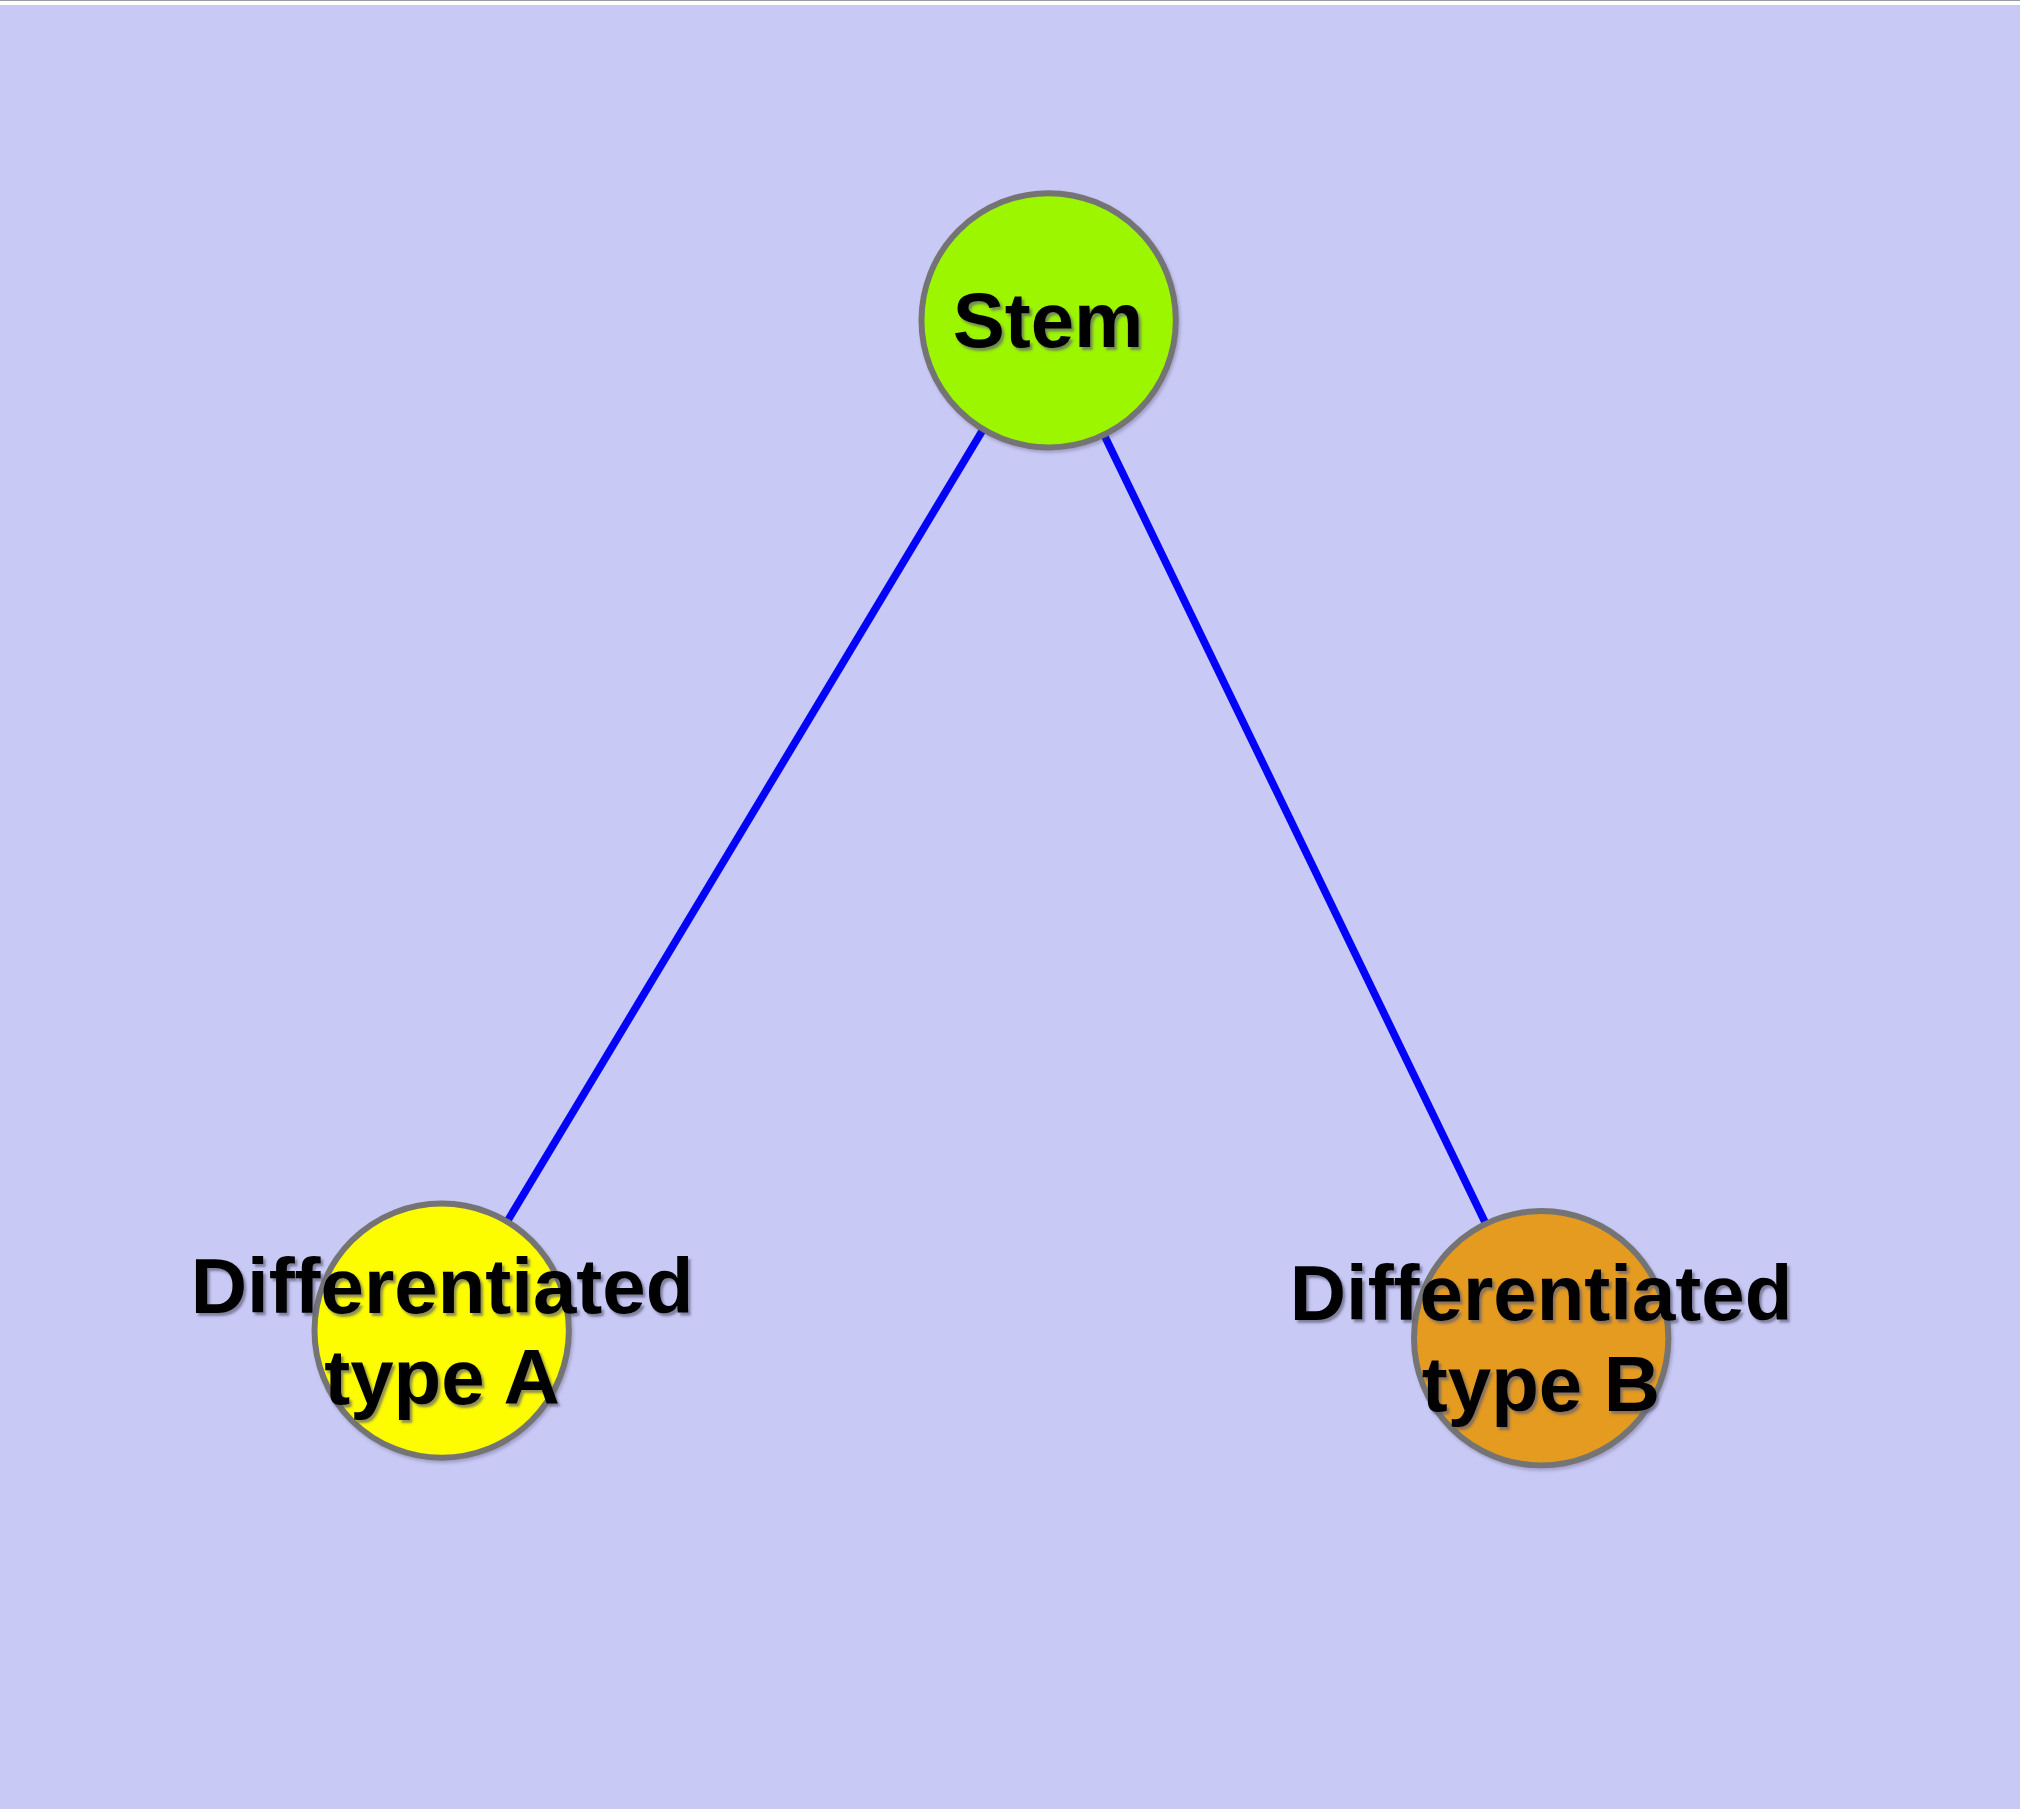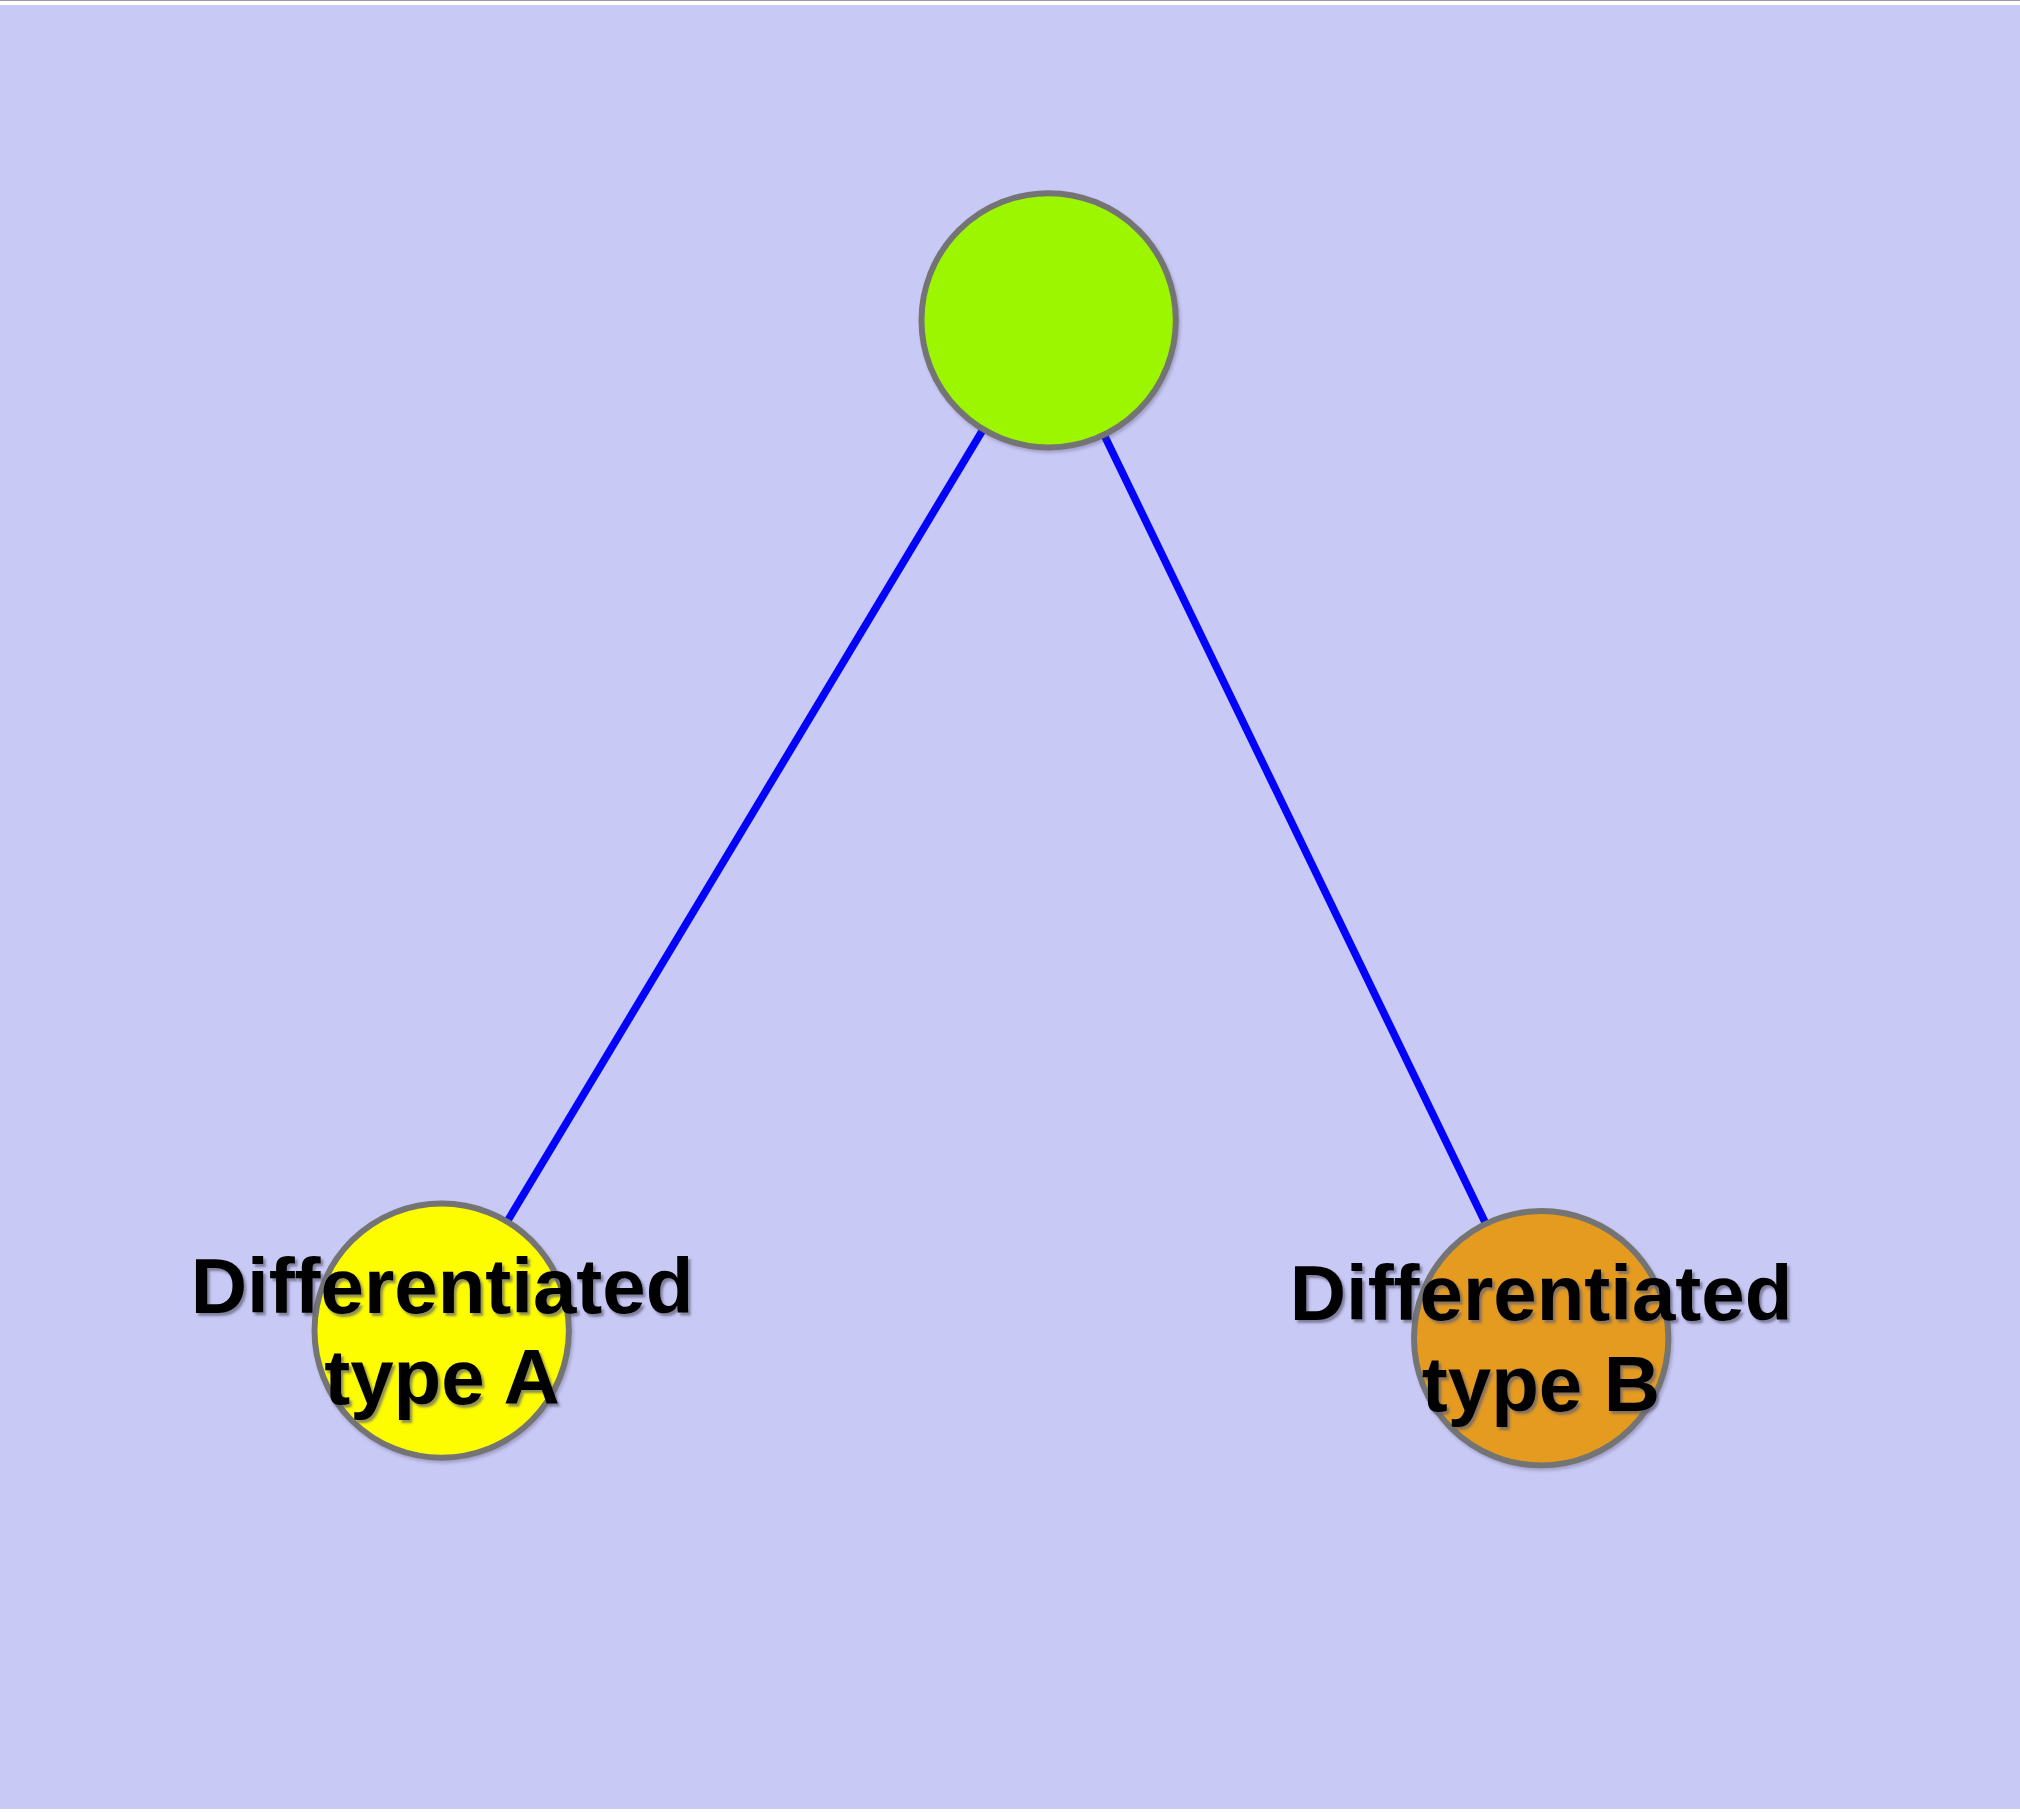--- a/index.html
+++ b/index.html
@@ -61,20 +61,21 @@
 <div id="stage" style="background: rgb(255, 255, 255);">
   <div id="panel" style="background: rgb(201, 201, 246);">
     <svg id="graph-svg" viewBox="0 0 2384 2128" preserveAspectRatio="none">
         <line x1="1237" y1="372" x2="521" y2="1564" stroke="#0303fa" stroke-width="9"></line>
         <line x1="1237" y1="372" x2="1818" y2="1573" stroke="#0303fa" stroke-width="9"></line>
         <circle cx="1237" cy="372" r="150" fill="#9cf600" stroke="#747474" stroke-width="7"></circle>
         <circle cx="521" cy="1564" r="150" fill="#fdfd00" stroke="#747474" stroke-width="7"></circle>
         <circle cx="1818" cy="1573" r="150" fill="#e49b20" stroke="#747474" stroke-width="7"></circle>
       </svg>
     <div id="labels">
+        <div class="node-label" style="left: 1048px; top: 315px;">Stem</div>
         <div class="node-label" style="left: 442px; top: 1326px;">Differentiated
 type A</div>
         <div class="node-label" style="left: 1541px; top: 1333px;">Differentiated
 type B</div>
       </div>
   </div>
 </div>
 
 
 </body></html>

